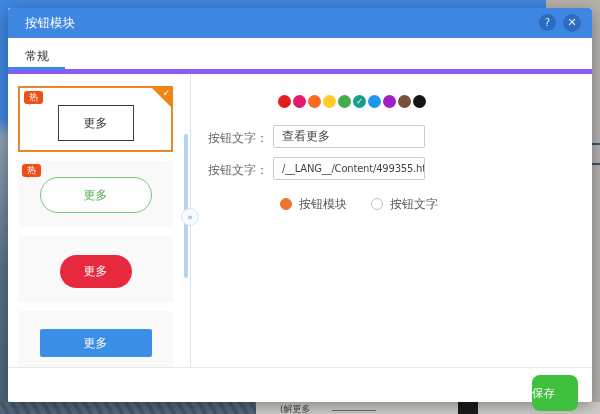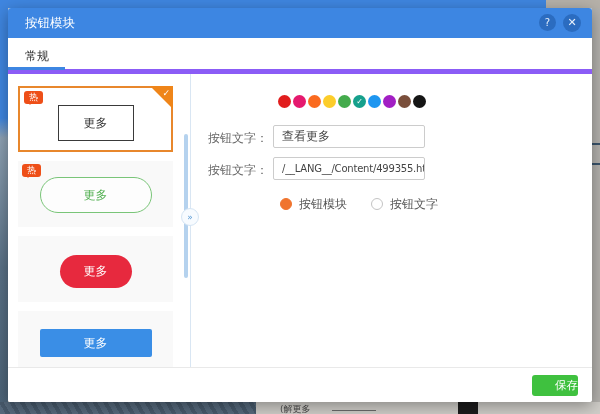--- a/index.html
+++ b/index.html
@@ -80,22 +80,22 @@
   .input-link  { top:149px; font-size:10px; letter-spacing:-0.2px; }
   .radios { position:absolute; left:272px; top:188px; height:14px; font-size:12px; color:#555; }
   .radio-opt { display:inline-block; margin-right:24px; cursor:pointer; }
   .radio { display:inline-block; width:12px; height:12px; border-radius:50%; vertical-align:-2px;
            margin-right:7px; background:#fff; border:1px solid #c4c4c4; }
   .radio.on { background:#f0742e; border-color:#f0742e; }
 
   
   .footer { position:absolute; left:0; bottom:0; width:100%; height:35px; background:#fff;
             border-top:1px solid #e9e9e9; border-radius:0 0 3px 3px; }
-  .save-btn { position:absolute; right:14px; top:7px; width:46px; height:21px; border-radius:3px;
-              background:#3fc13f; color:#fff; font-size:11.5px; line-height:21px; text-align:right;
+  .save-btn { position:absolute; right:14px; top:7px; width:46px; height:36px; border-radius:8px;
+              background:#3fc13f; color:#fff; font-size:11.5px; line-height:21px; text-align:left;
               cursor:pointer; border:none; }
 </style>
 </head>
 <body>
 
 <div class="stage">
 
   <div class="bd-top"></div>
   <div class="bd-top-rt"></div>
   <div class="bd-left"></div>

